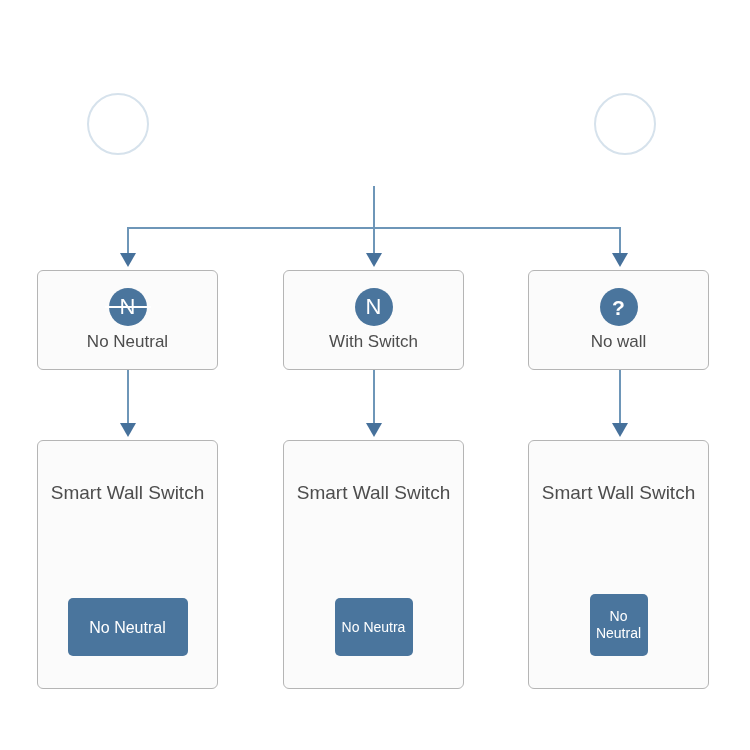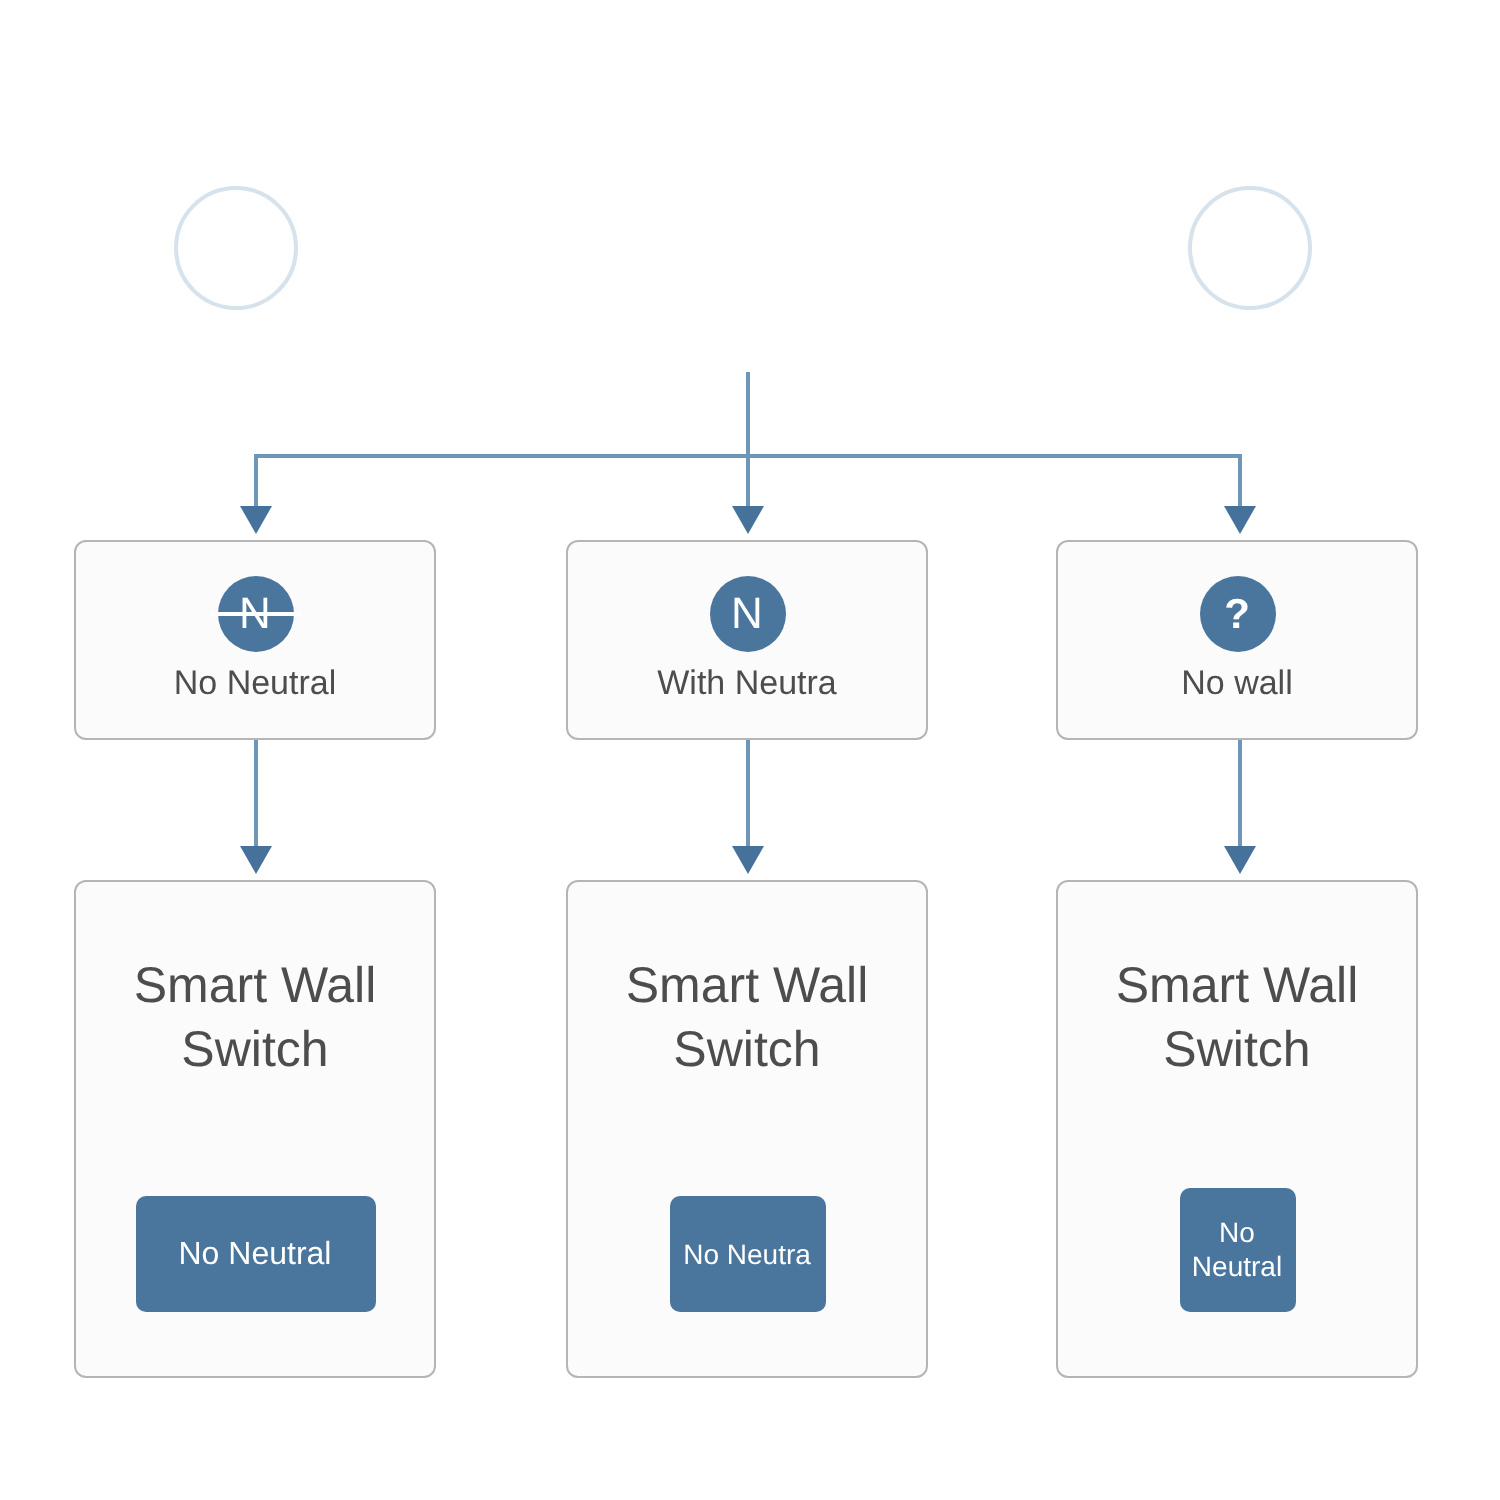--- a/index.html
+++ b/index.html
@@ -135,21 +135,21 @@
     flex-direction: column;
     align-items: center;
   }
   .card.c1 { left: 37px; }
   .card.c2 { left: 283px; }
   .card.c3 { left: 528px; }
 
   .card-title {
     margin-top: 36px;
     color: #4d4d4d;
-    font-size: 25px;
+    font-size: 19px;
     line-height: 32px;
     text-align: center;
     width: 160px;
   }
   .btn-row {
     position: absolute;
     bottom: 32px;
     left: 0;
     right: 0;
     display: flex;
@@ -204,21 +204,21 @@
       <span>N</span>
       <span class="strike"></span>
     </div>
     <div class="option-label">No Neutral</div>
   </div>
 
   <div class="option-box b2">
     <div class="badge">
       <span>N</span>
     </div>
-    <div class="option-label">With Neutra</div>
+    <div class="option-label">With Switch</div>
   </div>
 
   <div class="option-box b3">
     <div class="badge small-q">
       <span>?</span>
     </div>
     <div class="option-label">No wall</div>
   </div>
 
   <div class="conn v-line" style="left:127px; top:370px; width:2px; height:55px;"></div>

